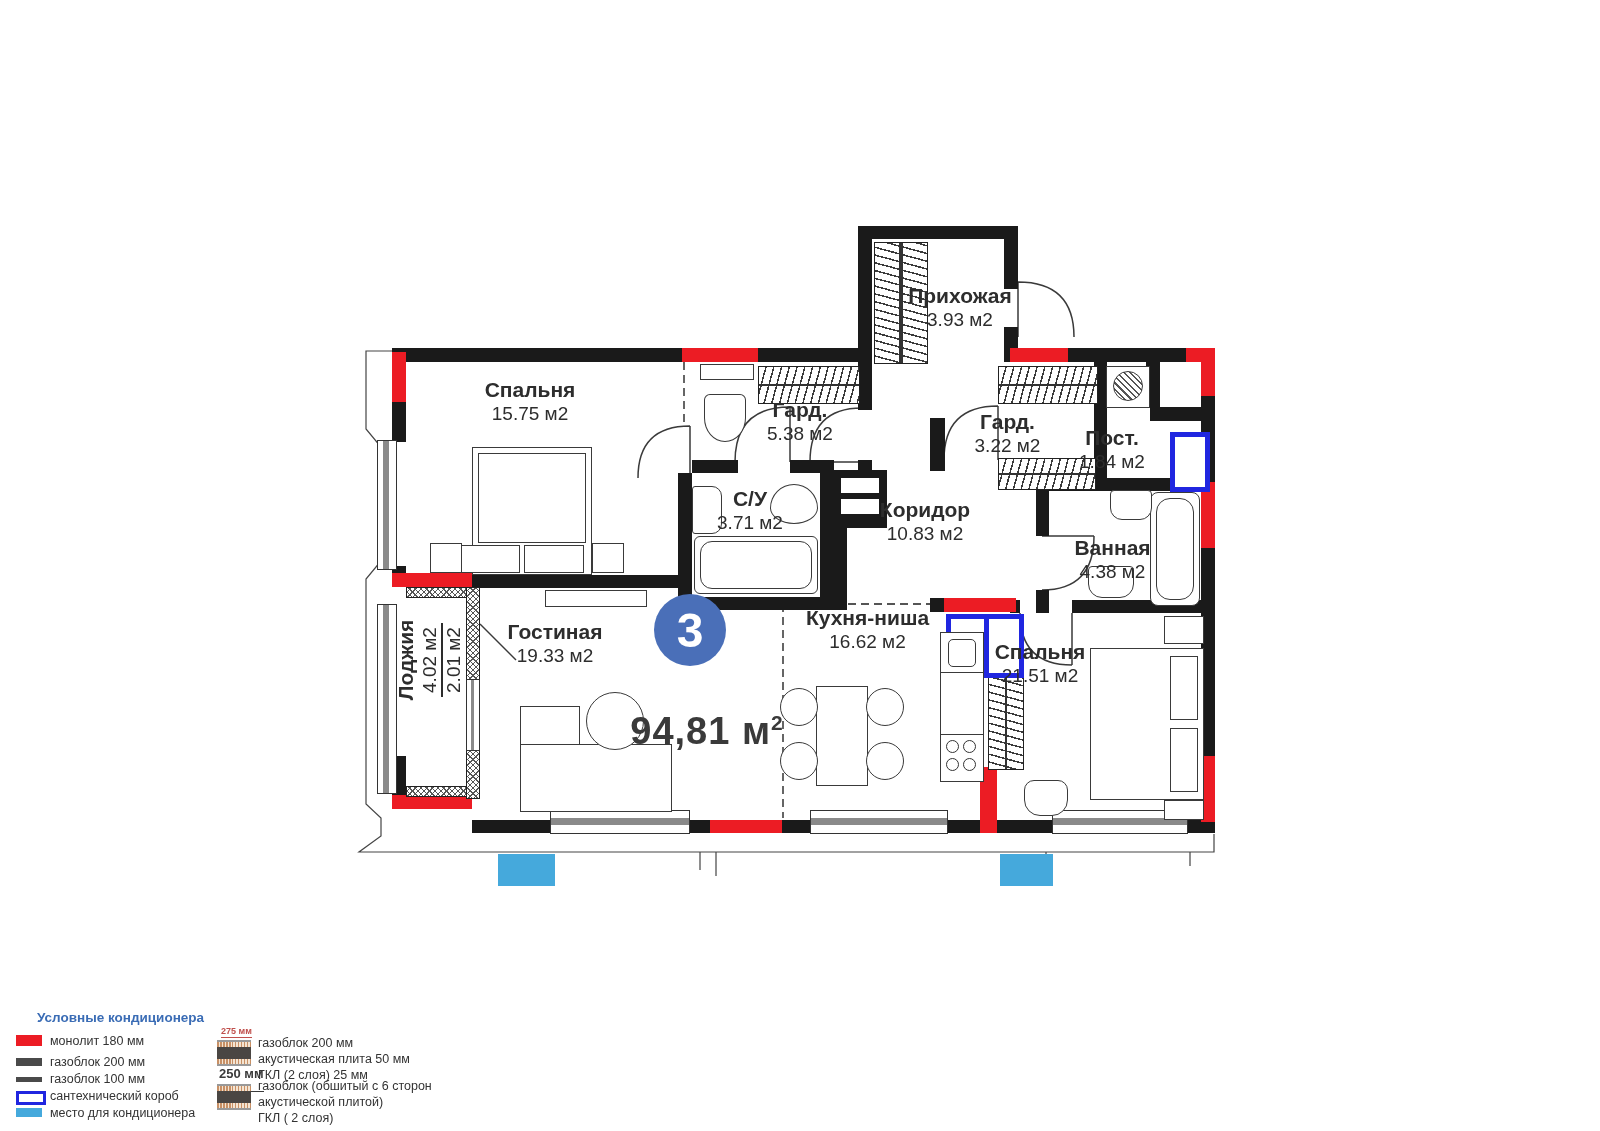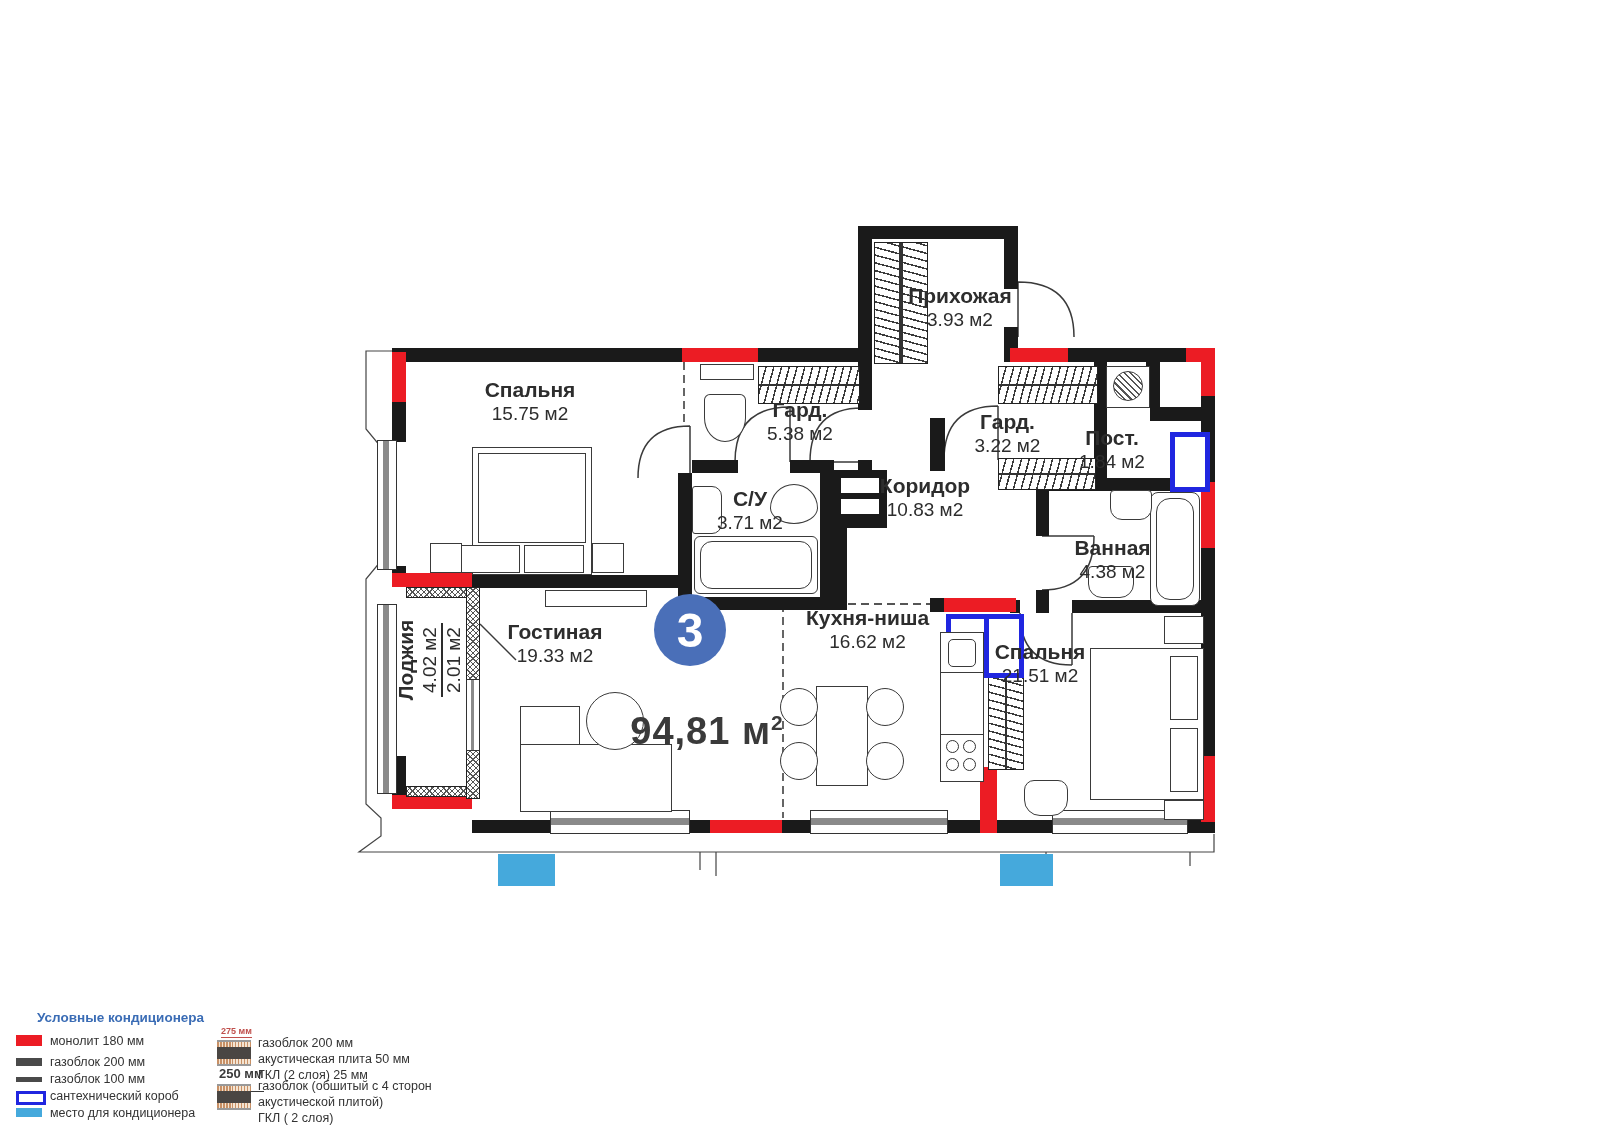--- a/index.html
+++ b/index.html
@@ -233,21 +233,21 @@
     <div class="ra">3.22 м2</div>
   </div>
   <div class="label" style="left:1062px;top:426px;width:100px">
     <div class="rn">Пост.</div>
     <div class="ra">1.84 м2</div>
   </div>
   <div class="label" style="left:700px;top:487px;width:100px">
     <div class="rn">С/У</div>
     <div class="ra">3.71 м2</div>
   </div>
-  <div class="label" style="left:855px;top:474px;width:140px">
+  <div class="label" style="left:855px;top:498px;width:140px">
     <div class="rn">Коридор</div>
     <div class="ra">10.83 м2</div>
   </div>
   <div class="label" style="left:1045px;top:536px;width:135px">
     <div class="rn">Ванная</div>
     <div class="ra">4.38 м2</div>
   </div>
   <div class="label" style="left:795px;top:606px;width:145px">
     <div class="rn">Кухня-ниша</div>
     <div class="ra">16.62 м2</div>
@@ -306,18 +306,18 @@
 
   <div class="sec-label" style="left:219px;top:1066px;font-size:13px;color:#3a3a3a;border-bottom:1.5px solid #3a3a3a;padding-bottom:10px">250 мм</div>
   <div class="sec-sw" style="left:217px;top:1084px">
     <div class="l1"></div>
     <div class="l2"></div>
     <div class="l3"></div>
     <div class="l2"></div>
     <div class="l1"></div>
   </div>
   <div class="sec-text" style="left:258px;top:1078px">
-    <div>газоблок (обшитый с 4 сторон</div>
+    <div>газоблок (обшитый с 6 сторон</div>
     <div>акустической плитой)</div>
     <div>ГКЛ ( 2 слоя)</div>
   </div>
 
 </div>
 
 </body></html>

